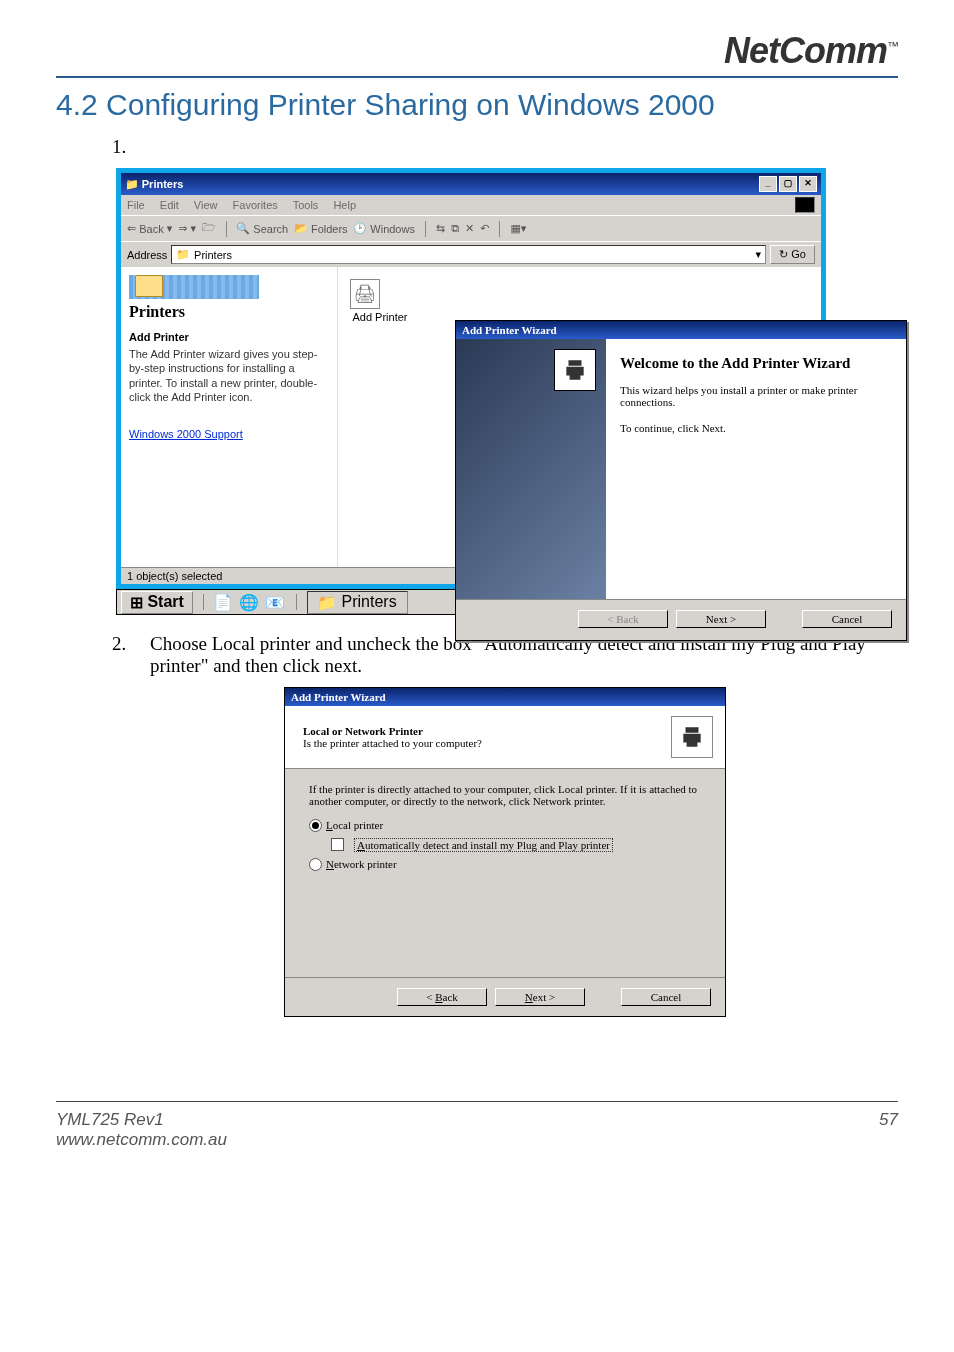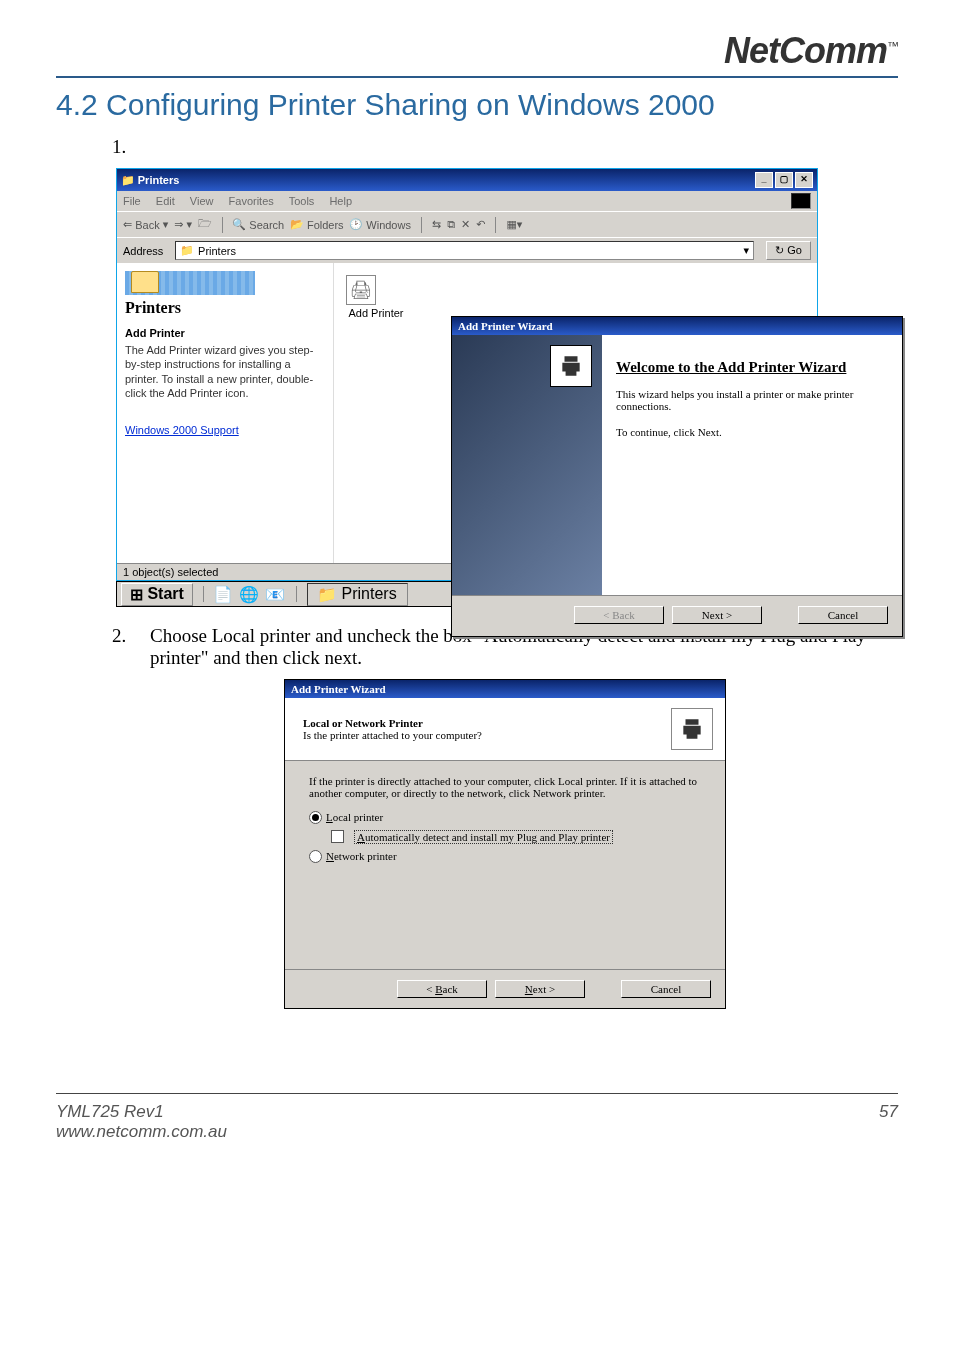--- a/index.html
+++ b/index.html
@@ -51,21 +51,21 @@
     margin-bottom:10px;
   }
   ol.numbered li .num{min-width:20px;}
   .fig{
     margin:10px auto 18px auto;
   }
   
   .win2k{
     width:700px;
     margin-left:60px;
-    border:1px solid #0ea5e9;
+    border:5px solid #0ea5e9;
     background:#d6d3ce;
     font-family:Tahoma,"MS Sans Serif",sans-serif;
     font-size:11px;
     position:relative;
   }
   .titlebar{
     background:linear-gradient(#0a246a,#2a5bca);
     color:#fff;
     padding:3px 4px;
     display:flex;
@@ -107,21 +107,21 @@
     color:#555;
   }
   .tbtn{display:inline-flex;align-items:center;gap:3px;}
   .sep{border-left:1px solid #888;height:16px;margin:0 4px;}
   .addrbar{
     background:#d6d3ce;
     border-top:1px solid #fff;
     padding:3px 6px;
     display:flex;
     align-items:center;
-    gap:12px;
+    gap:4px;
   }
   .addrbox{
     flex:1;
     background:#fff;
     border:1px inset #888;
     padding:2px 4px;
     display:flex;
     align-items:center;
     gap:4px;
   }
@@ -206,21 +206,21 @@
   }
   .wizard .wleft .printer{
     position:absolute;top:10px;right:10px;width:40px;height:40px;
     background:#fff;border:1px solid #000;
     display:flex;align-items:center;justify-content:center;
   }
   .wizard .wleft .printer svg{width:26px;height:26px;}
   .wizard .wright{
     flex:1;padding:12px 14px;background:#fff;
   }
-  .wizard .wright h2{font-family:Tahoma;font-size:15px;margin:12px 0 12px 0;text-decoration:underline;}
+  .wizard .wright h2{font-family:Tahoma;font-size:15px;margin:4px 0 12px 0;}
   .wizard .wbuttons{
     border-top:1px solid #888;
     background:#d6d3ce;
     padding:10px 14px 12px 14px;
     display:flex;justify-content:flex-end;gap:8px;
   }
   .btn{
     min-width:68px;
     text-align:center;
     background:#d6d3ce;

